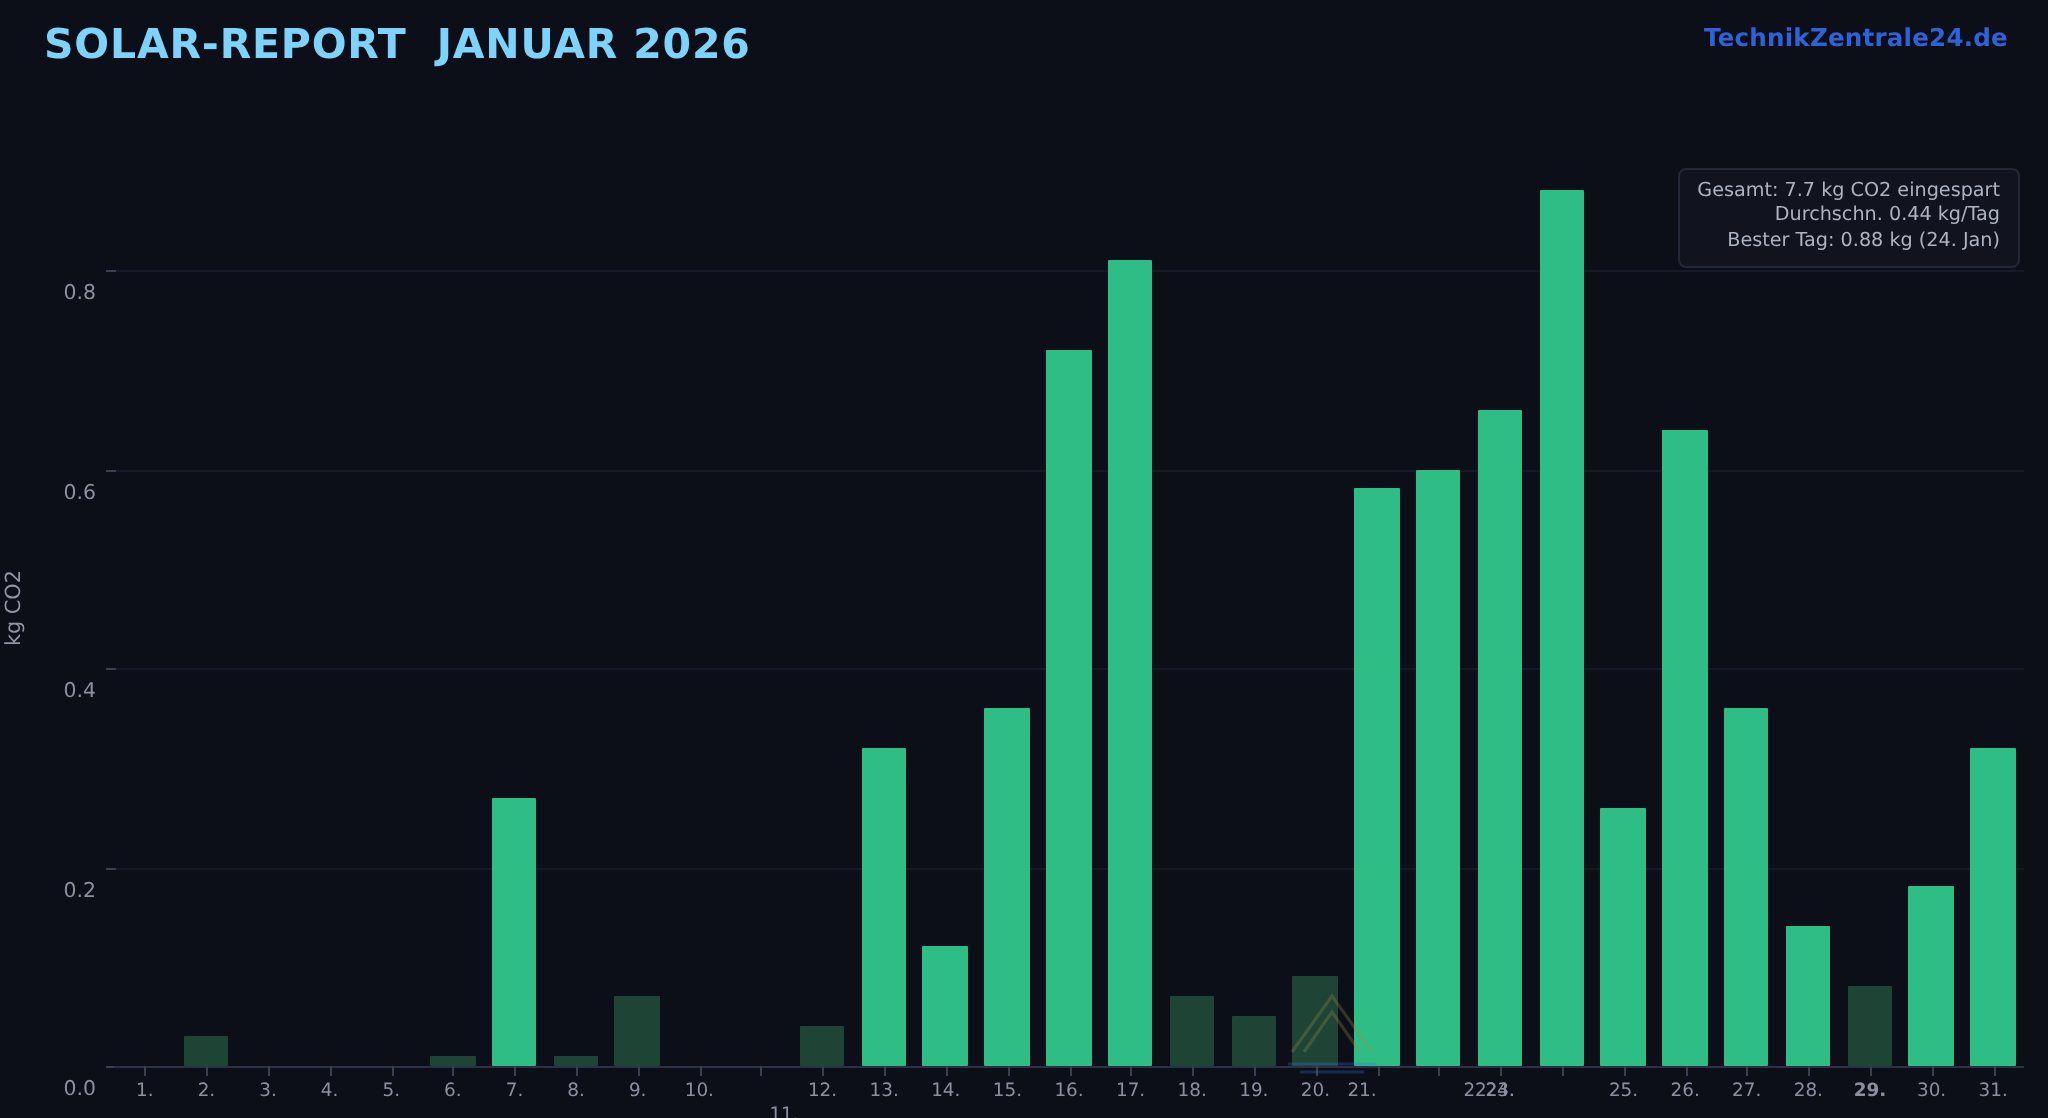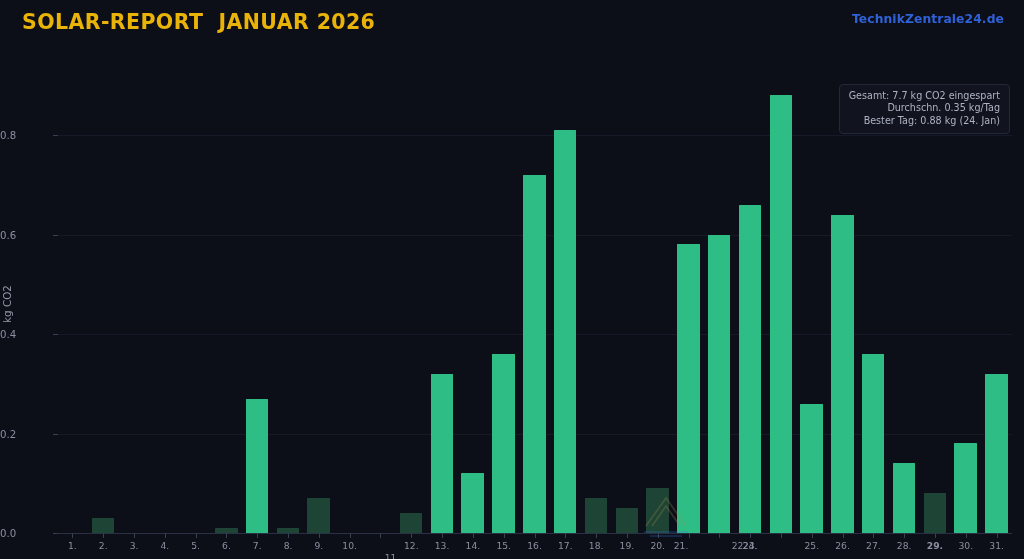--- a/index.html
+++ b/index.html
@@ -10,21 +10,21 @@
     color:#c9ccd8;
     overflow:hidden;
     position:relative;
   }
 
   
   #header { position:absolute; left:0; top:0; width:1024px; height:70px; }
   #title {
     position:absolute; left:22px; top:10px;
     font-size:20.5px; font-weight:bold; letter-spacing:0.4px;
-    color:#eab308; white-space:pre;
+    color:#7dd3fc; white-space:pre;
   }
   #subtitle {
     position:absolute; left:22px; top:38px;
     font-size:10.2px; color:#8b90a0; letter-spacing:0.1px; white-space:pre;
   }
   #brand {
     position:absolute; right:20px; top:12px;
     font-size:12.3px; font-weight:bold; color:#2f62d8; letter-spacing:0.1px;
   }
 
@@ -40,23 +40,24 @@
 
   
   
   #plot { position:absolute; left:0; top:0; width:1024px; height:559px; }
 
   .gridline {
     position:absolute; left:57px; width:955px; height:1px;
     background:#161a28;
   }
   .ytick-label {
-    position:absolute; right:0; width:44px; 
+    position:absolute; right:0; width:44px; text-align:right;
     font-size:10.2px; color:#8b90a0;
     transform:translateY(-50%);
+    margin-top:12px;
   }
   .ytick-mark {
     position:absolute; left:53px; width:5px; height:1px; background:#3a4054;
   }
   #y-axis-title {
     position:absolute; left:-12px; top:298px;
     font-size:10.4px; color:#9096a6;
     transform:rotate(-90deg);
     transform-origin:center center;
     white-space:nowrap;
@@ -268,21 +269,21 @@
       <div class="xtick-label" style="left: 934.984px; font-weight: bold;">29.</div>
       <div class="xtick-mark" style="left: 965.79px;"></div>
       <div class="xtick-label" style="left: 965.79px;">30.</div>
       <div class="xtick-mark" style="left: 996.597px;"></div>
       <div class="xtick-label" style="left: 996.597px;">31.</div>
     </div>
 </div>
 
 <div id="stats-box">
   <div class="line">Gesamt: 7.7 kg CO2 eingespart</div>
-  <div class="line">Durchschn. 0.35 kg/Tag</div>
+  <div class="line">Durchschn. 0.44 kg/Tag</div>
   <div class="line">Bester Tag: 0.88 kg (24. Jan)</div>
 </div>
 
 <svg id="watermark" viewBox="0 0 52 46">
   <g fill="none" stroke="#9a8a4a" stroke-width="1.6">
     <path d="M6 34 L26 6 L46 34"></path>
     <path d="M12 34 L26 14 L40 34"></path>
   </g>
   <g stroke="#3a6fd8" stroke-width="1.6" fill="none">
     <path d="M4 40 L48 40"></path>

